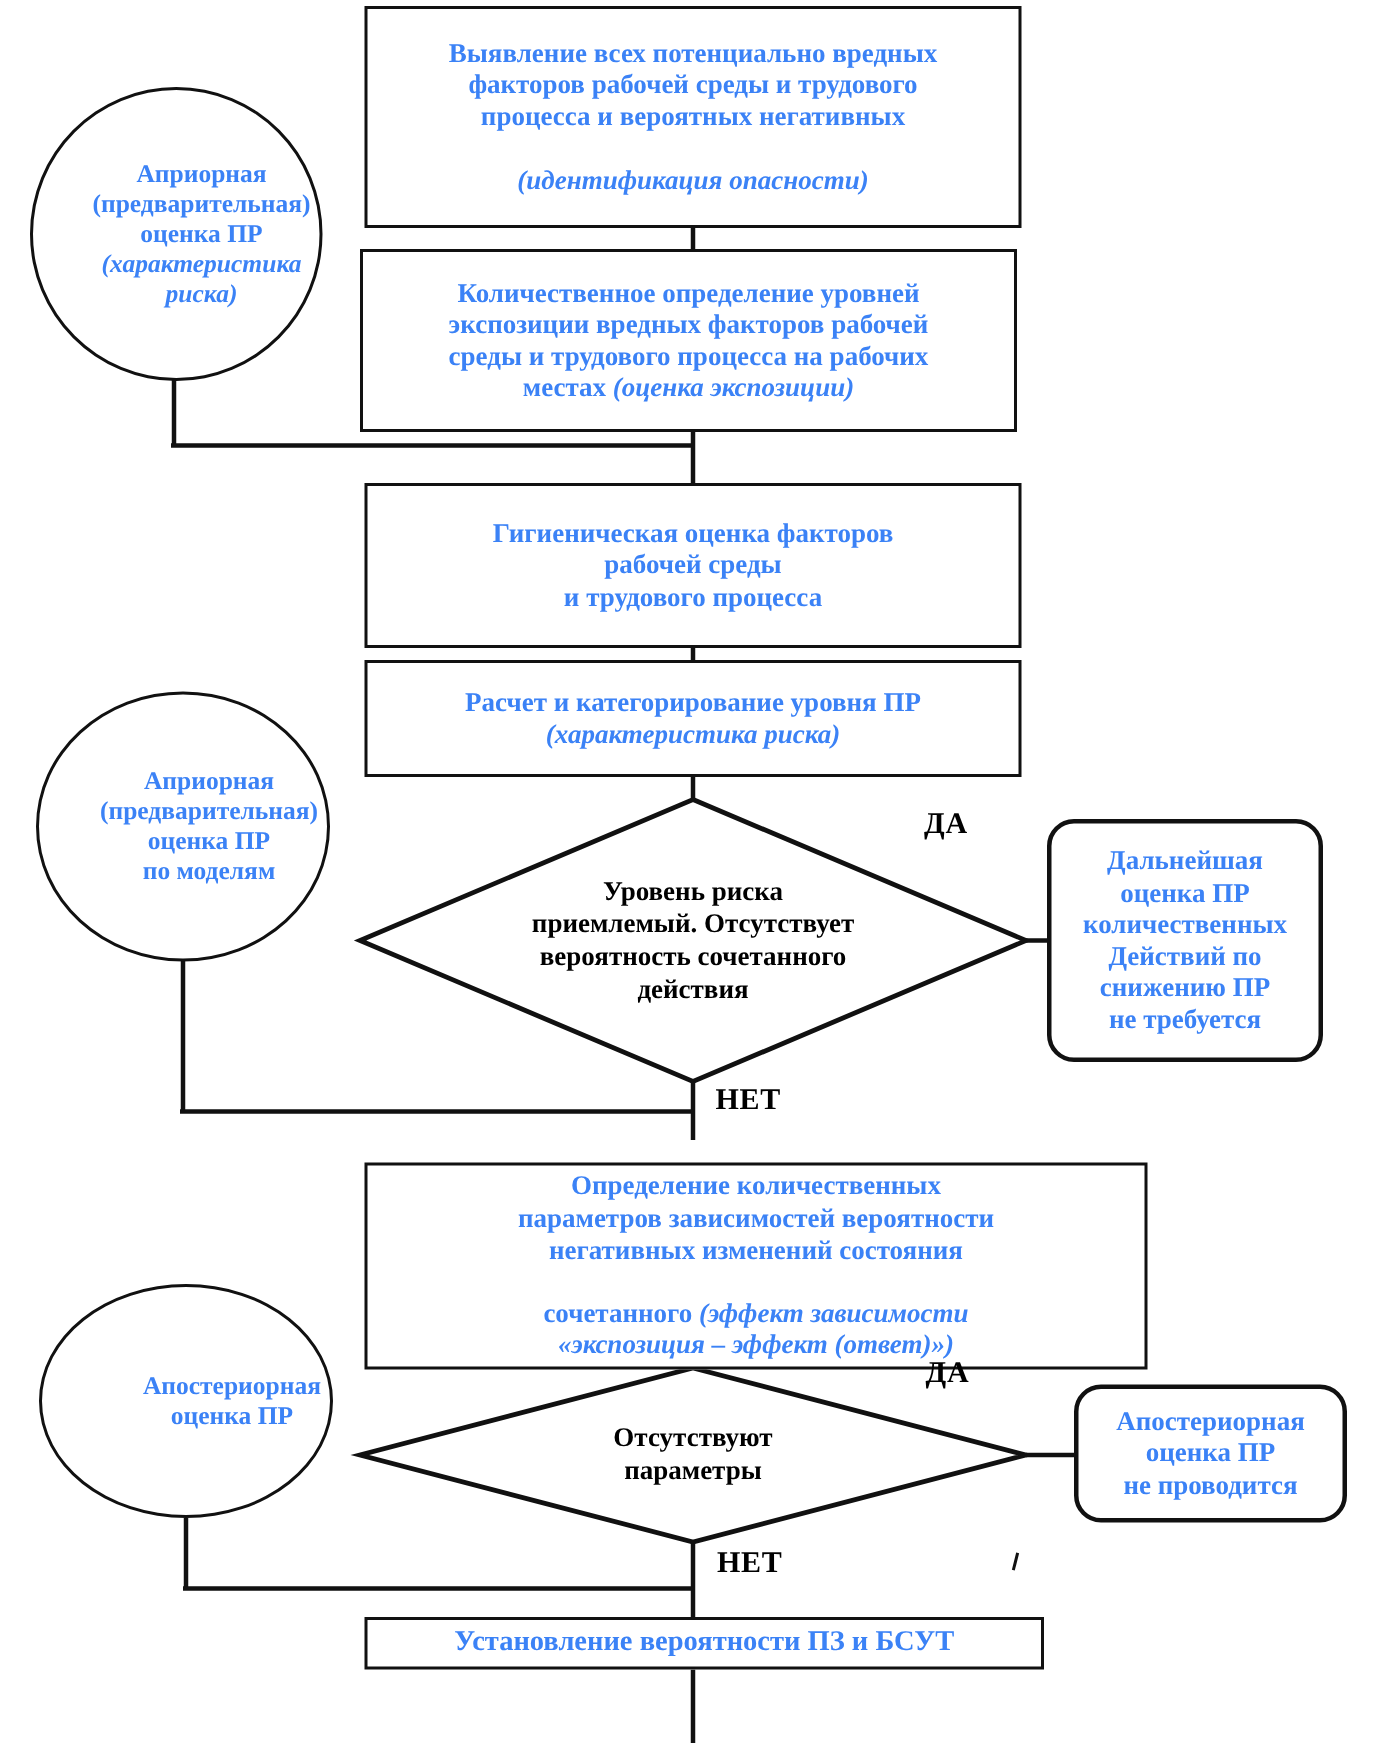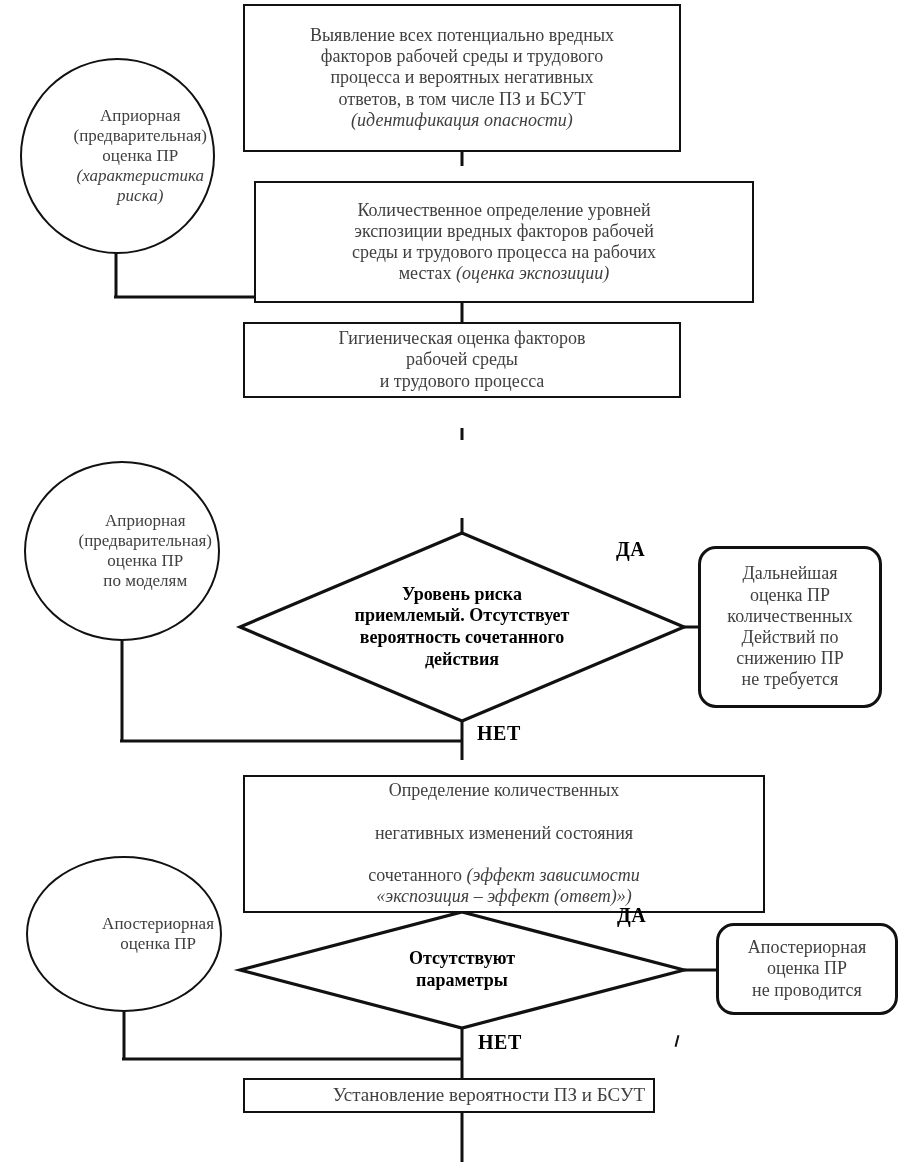--- a/index.html
+++ b/index.html
@@ -19,23 +19,23 @@
     overflow: hidden;
   }
   
   .node {
     position: absolute;
     box-sizing: border-box;
     display: flex;
     align-items: center;
     justify-content: center;
     text-align: center;
-    font-weight: normal;
+    font-weight: bold;
     line-height: 1.18;
-    color: #404040;
+    color: #3b82f6;
   }
   .rect {
     border: 2.5px solid #111;
     background: #fff;
     padding: 4px 8px;
   }
   .rounded {
     border: 3px solid #111;
     border-radius: 18px;
     background: #fff;
@@ -142,42 +142,48 @@
       <i>(характеристика</i><br>
       <i>риска)</i>
     </div>
   </div>
 
   <div class="node rect" style="left:243px; top:4px; width:438px; height:148px; font-size:18px;">
     <div class="txt">
       <span>Выявление всех потенциально вредных</span><br>
       <span>факторов рабочей среды и трудового</span><br>
       <span>процесса и вероятных негативных</span><br>
-      <span>ответов, в том числе ПЗ и БСУТ</span><br>
+      <br>
       <i>(идентификация опасности)</i>
     </div>
   </div>
 
-  <div class="node rect" style="left:254px; top:166px; width:500px; height:122px; font-size:18px;margin-top:15px;">
+  <div class="node rect" style="left:240px; top:166px; width:438px; height:122px; font-size:18px;">
     <div class="txt">
       <span>Количественное определение уровней</span><br>
       <span>экспозиции вредных факторов рабочей</span><br>
       <span>среды и трудового процесса на рабочих</span><br>
       <span>местах </span><i>(оценка экспозиции)</i>
     </div>
   </div>
 
-  <div class="node rect" style="left:243px; top:322px; width:438px; height:76px; font-size:18px;">
+  <div class="node rect" style="left:243px; top:322px; width:438px; height:110px; font-size:18px;">
     <div class="txt">
       <span>Гигиеническая оценка факторов</span><br>
       <span>рабочей среды</span><br>
       <span>и трудового процесса</span>
     </div>
   </div>
 
+  <div class="node rect" style="left:243px; top:440px; width:438px; height:78px; font-size:18px;">
+    <div class="txt">
+      <span>Расчет и категорирование уровня ПР</span><br>
+      <i>(характеристика риска)</i>
+    </div>
+  </div>
 
   <div class="node ellipse" style="left:24px; top:461px; width:196px; height:180px; font-size:17px;">
     <div class="txt">
       <span>Априорная</span><br>
       <span>(предварительная)</span><br>
       <span>оценка ПР</span><br>
       <span>по моделям</span>
     </div>
   </div>
 
@@ -199,21 +205,21 @@
       <span>количественных</span><br>
       <span>Действий по</span><br>
       <span>снижению ПР</span><br>
       <span>не требуется</span>
     </div>
   </div>
 
   <div class="node rect" style="left:243px; top:760px; width:522px; height:138px; font-size:18px;margin-top:15px;">
     <div class="txt">
       <span>Определение количественных</span><br>
-      <br>
+      <span>параметров зависимостей вероятности</span><br>
       <span>негативных изменений состояния</span><br>
       <br>
       <span>сочетанного </span><i>(эффект зависимости</i><br>
       <i>«экспозиция – эффект (ответ)»)</i>
     </div>
   </div>
 
   <div class="node ellipse" style="left:26px; top:856px; width:196px; height:156px; font-size:17px;">
     <div class="txt">
       <span>Апостериорная</span><br>
@@ -231,21 +237,21 @@
   </div>
 
   <div class="node rounded" style="left:716px; top:923px; width:182px; height:92px; font-size:18px;">
     <div class="txt">
       <span>Апостериорная</span><br>
       <span>оценка ПР</span><br>
       <span>не проводится</span>
     </div>
   </div>
 
-  <div class="node rect" style="left:243px; top:1078px; width:412px; height:35px; font-size:19px;justify-content:flex-end;">
+  <div class="node rect" style="left:243px; top:1078px; width:453px; height:35px; font-size:19px;">
     <div class="txt">
       <span>Установление вероятности ПЗ и БСУТ</span>
     </div>
   </div>
 
   <div class="edge-label" style="left:616px; top:538px;">ДА</div>
   <div class="edge-label" style="left:477px; top:722px;">НЕТ</div>
   <div class="edge-label" style="left:617px; top:904px;">ДА</div>
   <div class="edge-label" style="left:478px; top:1031px;">НЕТ</div>
 

